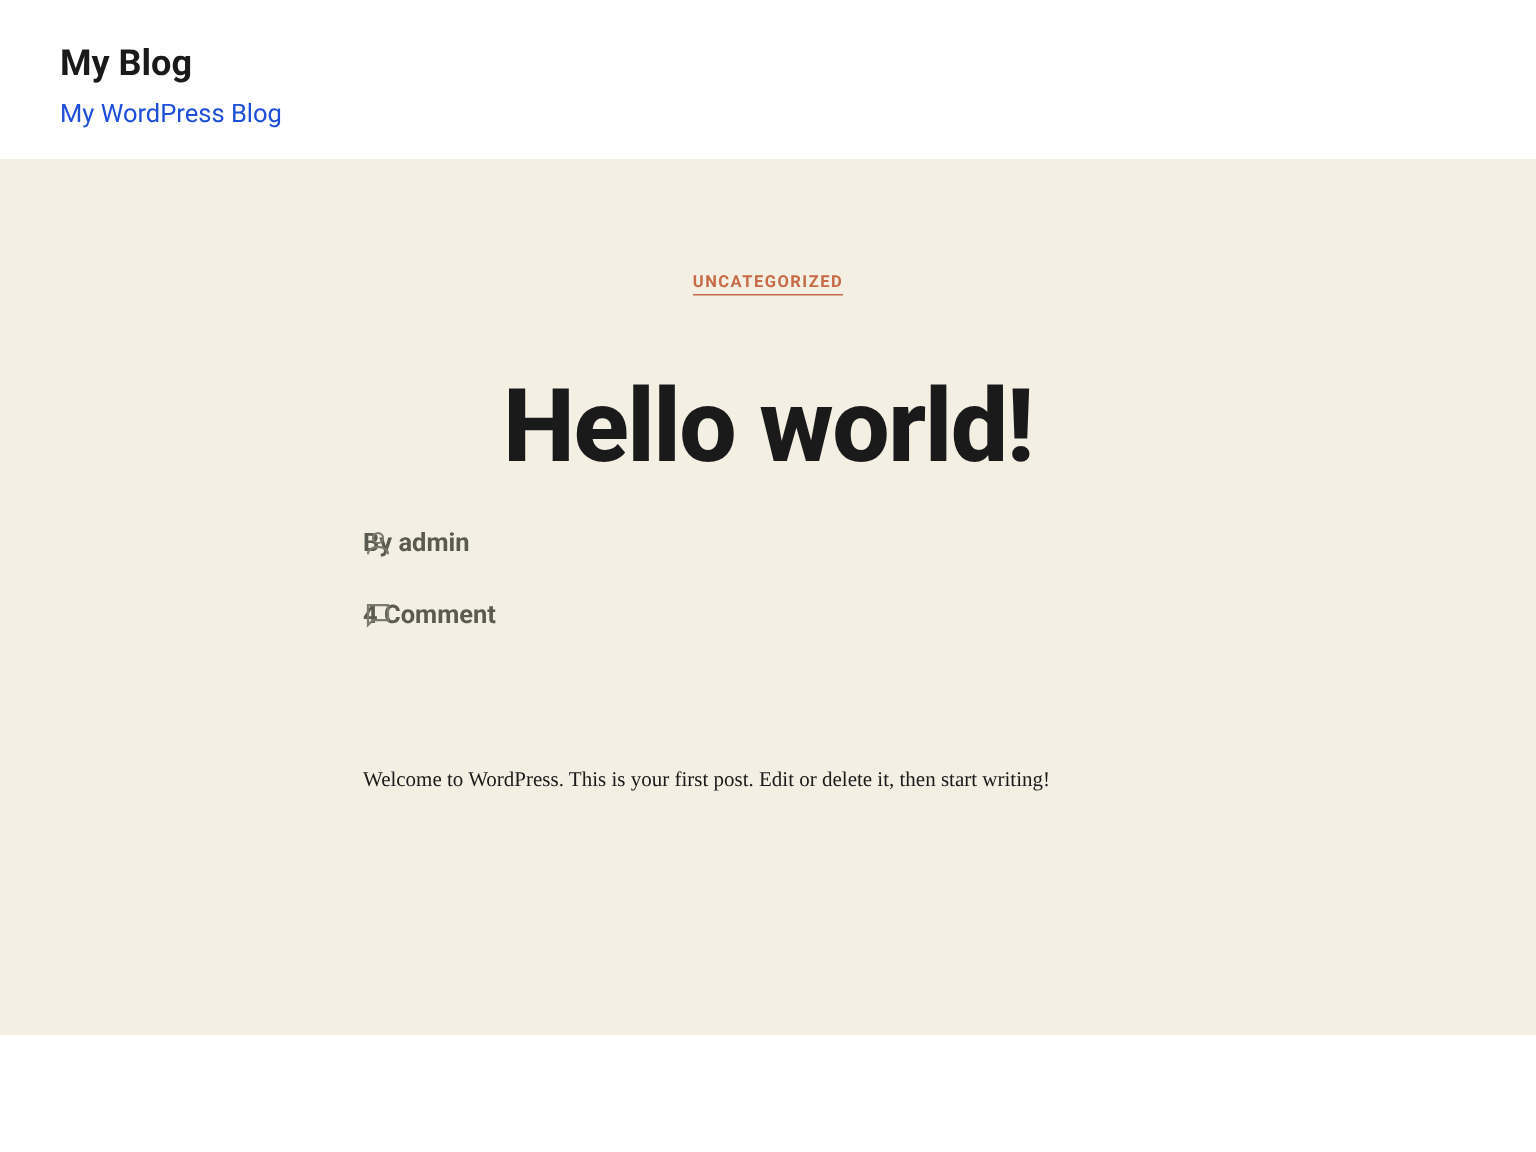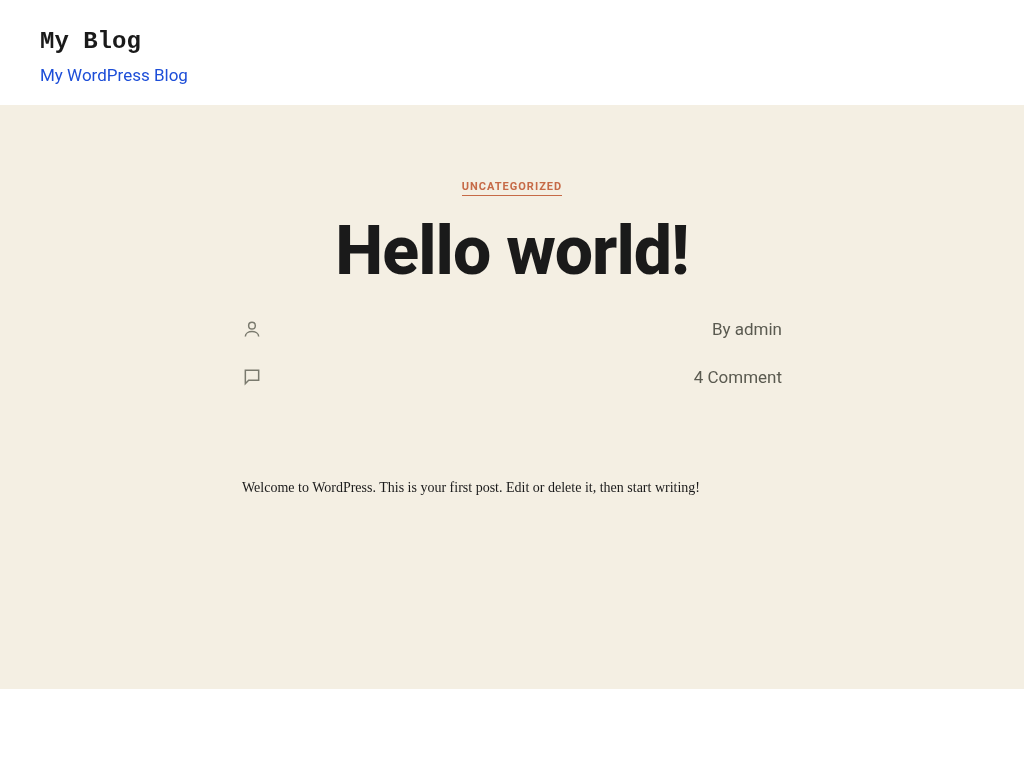--- a/index.html
+++ b/index.html
@@ -18,21 +18,20 @@
     .header {
       padding: 28px 40px 20px 40px;
       background: #ffffff;
     }
     .site-title {
       font-size: 24px;
       font-weight: 700;
       color: #1a1a1a;
       text-decoration: none;
       display: inline-block;
-      font-family: Liberation Mono, monospace;
     }
     .site-tagline {
       font-size: 17px;
       color: #1d4ed8;
       margin-top: 10px;
       font-weight: 400;
     }
     .main {
       background: #f4efe3;
       min-height: 584px;
@@ -51,21 +50,21 @@
       color: #c66a47;
       text-decoration: none;
       border-bottom: 1px solid #c66a47;
       display: inline-block;
       padding-bottom: 2px;
     }
     .post-title {
       font-size: 68px;
       font-weight: 800;
       color: #1a1a1a;
-      margin-top: 18px;
+      margin-top: 50px;
       line-height: 1.1;
       letter-spacing: -1px;
     }
     .meta {
       margin-top: 30px;
     }
     .meta-row {
       margin-bottom: 28px;
       position: relative;
     }
@@ -81,22 +80,23 @@
     .meta-icon svg {
       width: 20px;
       height: 20px;
       stroke: currentColor;
       fill: none;
       stroke-width: 1.8;
     }
     .meta-text {
       font-size: 17px;
       color: #5a5a50;
-      text-align: right;
+      text-align: left;
       margin-top: 20px;
+      font-weight: bold;
     }
     .meta-text-link {
       color: #5a5a50;
       text-decoration: none;
     }
     .post-body {
       margin-top: 90px;
       text-align: left;
       font-family: Georgia, "Times New Roman", serif;
       font-size: 14px;

